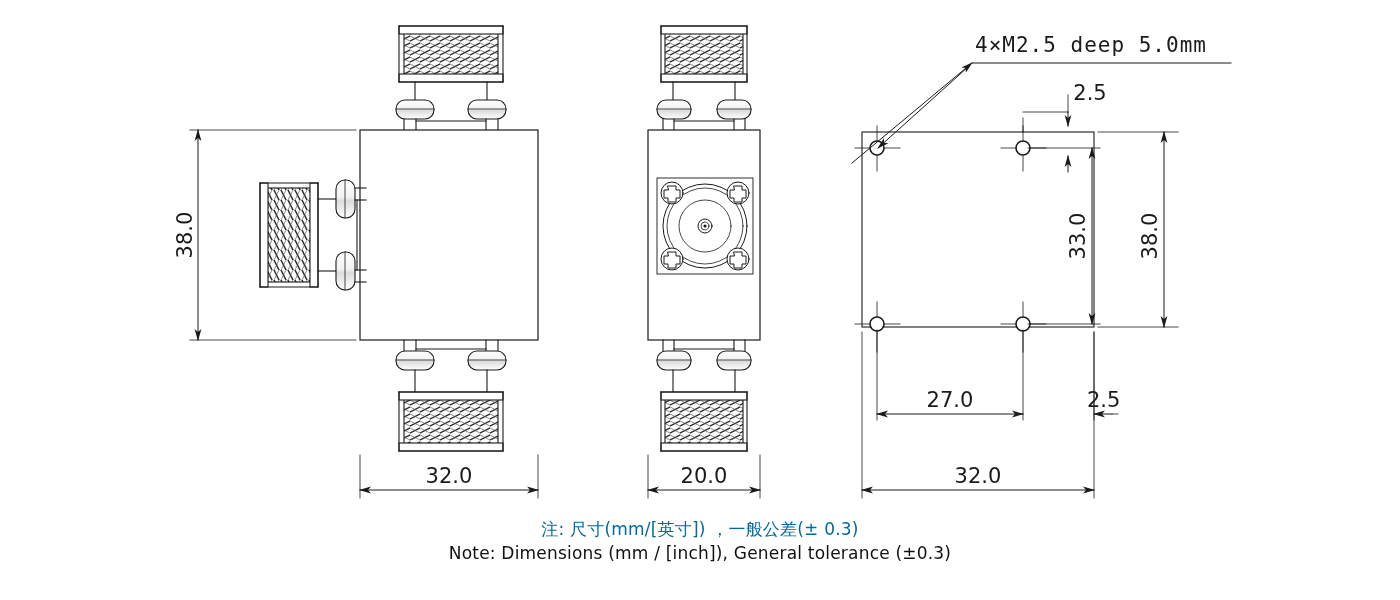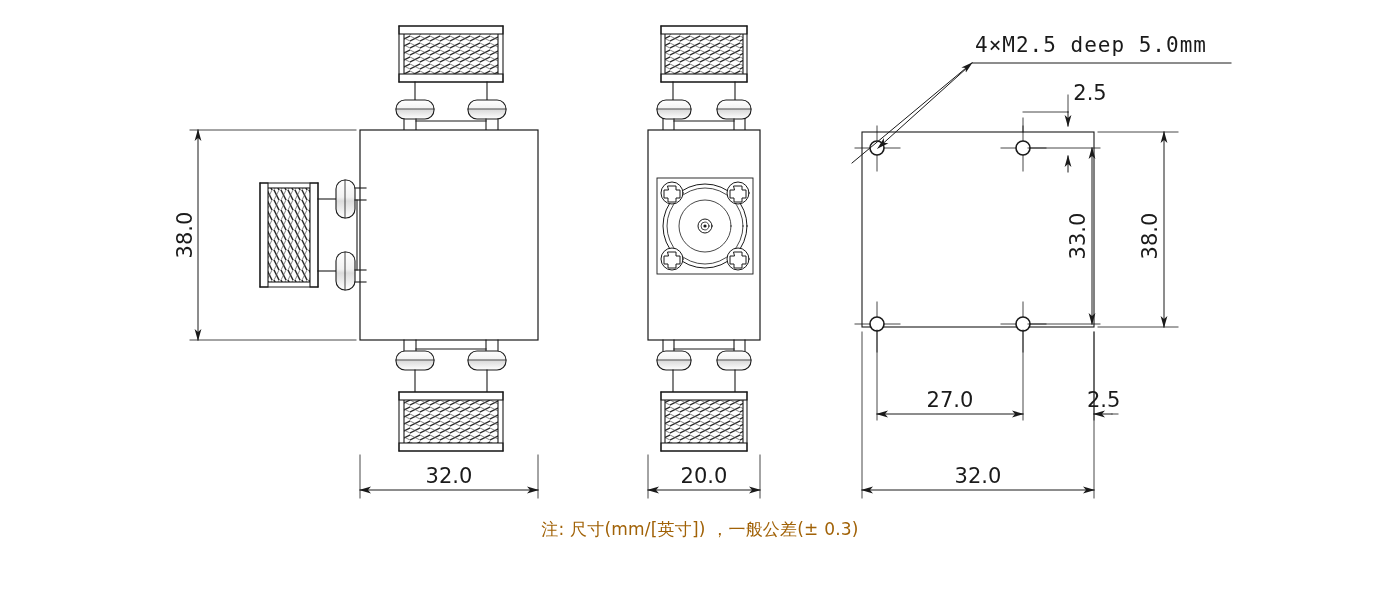--- a/index.html
+++ b/index.html
@@ -2,21 +2,21 @@
 <html><head>
 <meta charset="utf-8">
 <title>RF Component Technical Drawing</title>
 <style>
   html,body{margin:0;padding:0;background:#ffffff;}
   body{width:1400px;height:600px;overflow:hidden;
        font-family:"DejaVu Sans","Liberation Sans",sans-serif;color:#1a1a1a;}
   #sheet{position:relative;width:1400px;height:600px;background:#fff;}
   svg{display:block;}
   .notes{position:absolute;left:0;width:1400px;text-align:center;}
-  .note-cn{top:518px;font-size:17px;font-family:"DejaVu Sans",sans-serif;color:#a16207;letter-spacing:.2px;}
+  .note-cn{top:518px;font-size:17px;font-family:"DejaVu Sans",sans-serif;color:#0369a1;letter-spacing:.2px;}
   .note-en{top:543px;font-size:17px;font-family:"DejaVu Sans",sans-serif;color:#111;letter-spacing:.2px;}
 </style>
 </head>
 <body>
 
 <div id="sheet">
 
 <svg width="1400" height="600" viewBox="0 0 1400 600">
   <defs>
 
@@ -287,14 +287,15 @@
       <line x1="1094" y1="332" x2="1094" y2="498" stroke-width="0.8"></line>
       <line x1="862" y1="490" x2="1094" y2="490" stroke-width="1" marker-start="url(#arrStart)" marker-end="url(#arrEnd)"></line>
       <text x="978" y="483" text-anchor="middle" font-size="21" fill="#1a1a1a" stroke="none" font-family="DejaVu Sans, sans-serif">32.0</text>
     </g>
   </g>
 
   </g>
 </svg>
 
 <div class="notes note-cn">注: 尺寸(mm/[英寸]) ，一般公差(± 0.3)</div>
+<div class="notes note-en">Note: Dimensions (mm / [inch]), General tolerance (±0.3)</div>
 
 </div>
 
 </body></html>

